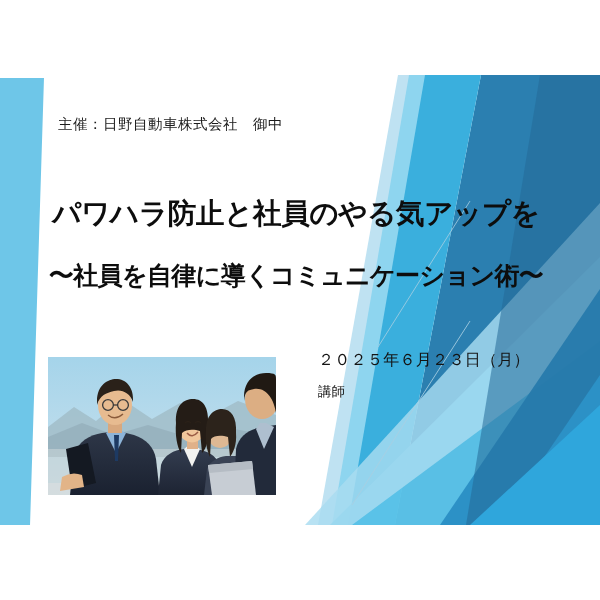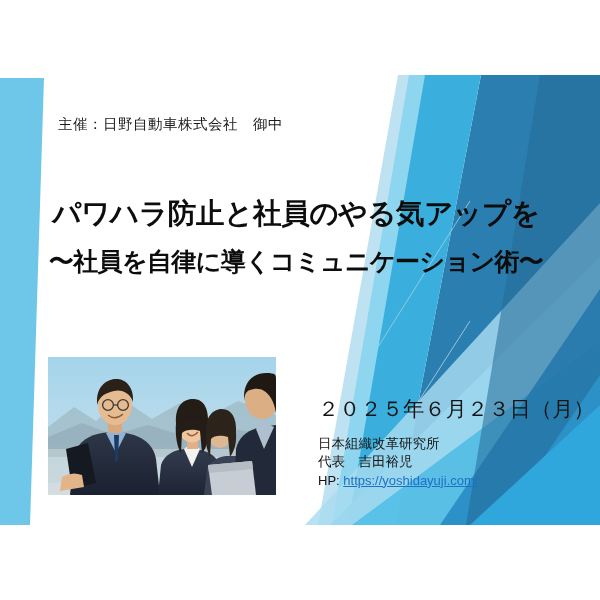--- a/index.html
+++ b/index.html
@@ -53,21 +53,21 @@
   }
   .title-line {
     font-size: 28.5px;
     font-weight: bold;
     color: #0d0d0d;
     line-height: 1.28;
     letter-spacing: -0.3px;
     white-space: nowrap;
   }
   .subtitle-line {
-    margin-top: 14px;
+    margin-top: 28px;
     font-size: 25px;
     font-weight: bold;
     color: #0d0d0d;
     letter-spacing: -0.6px;
     white-space: nowrap;
   }
 
   
   .photo-frame {
     position: absolute;
@@ -82,25 +82,24 @@
 
   
   .info-block {
     position: absolute;
     left: 318px;
     top: 275px;
     width: 270px;
     color: #141414;
   }
   .info-date {
-    font-size: 21px;
+    font-size: 16px;
     line-height: 1.2;
     letter-spacing: 0.3px;
     white-space: nowrap;
-    margin-top: 46px;
   }
   .info-group {
     margin-top: 14px;
   }
   .info-group.second {
     margin-top: 14px;
   }
   .info-row {
     font-size: 13.5px;
     line-height: 1.32;
@@ -223,25 +222,18 @@
 
       <path d="M160,108 L204,104 L208,138 L164,138 Z" fill="#c7cdd4"></path>
       <path d="M160,108 L204,104 L205,112 L161,116 Z" fill="#b5bcc4"></path>
     </svg>
   </div>
 
   <div class="info-block">
     <div class="info-date">２０２５年６月２３日（月）</div>
 
     <div class="info-group">
+      <div class="info-row">講師</div>
     </div>
 
-    <div class="info-group second">
-      <div class="info-row">日本組織改革研究所</div>
-      <div class="info-row">代表　吉田裕児</div>
-      <div class="hp-row">
-        <span class="hp-label">HP:</span>
-        <span class="hp-link">https://yoshidayuji.com/</span>
-      </div>
-    </div>
   </div>
 
 </div>
 
 </body></html>

